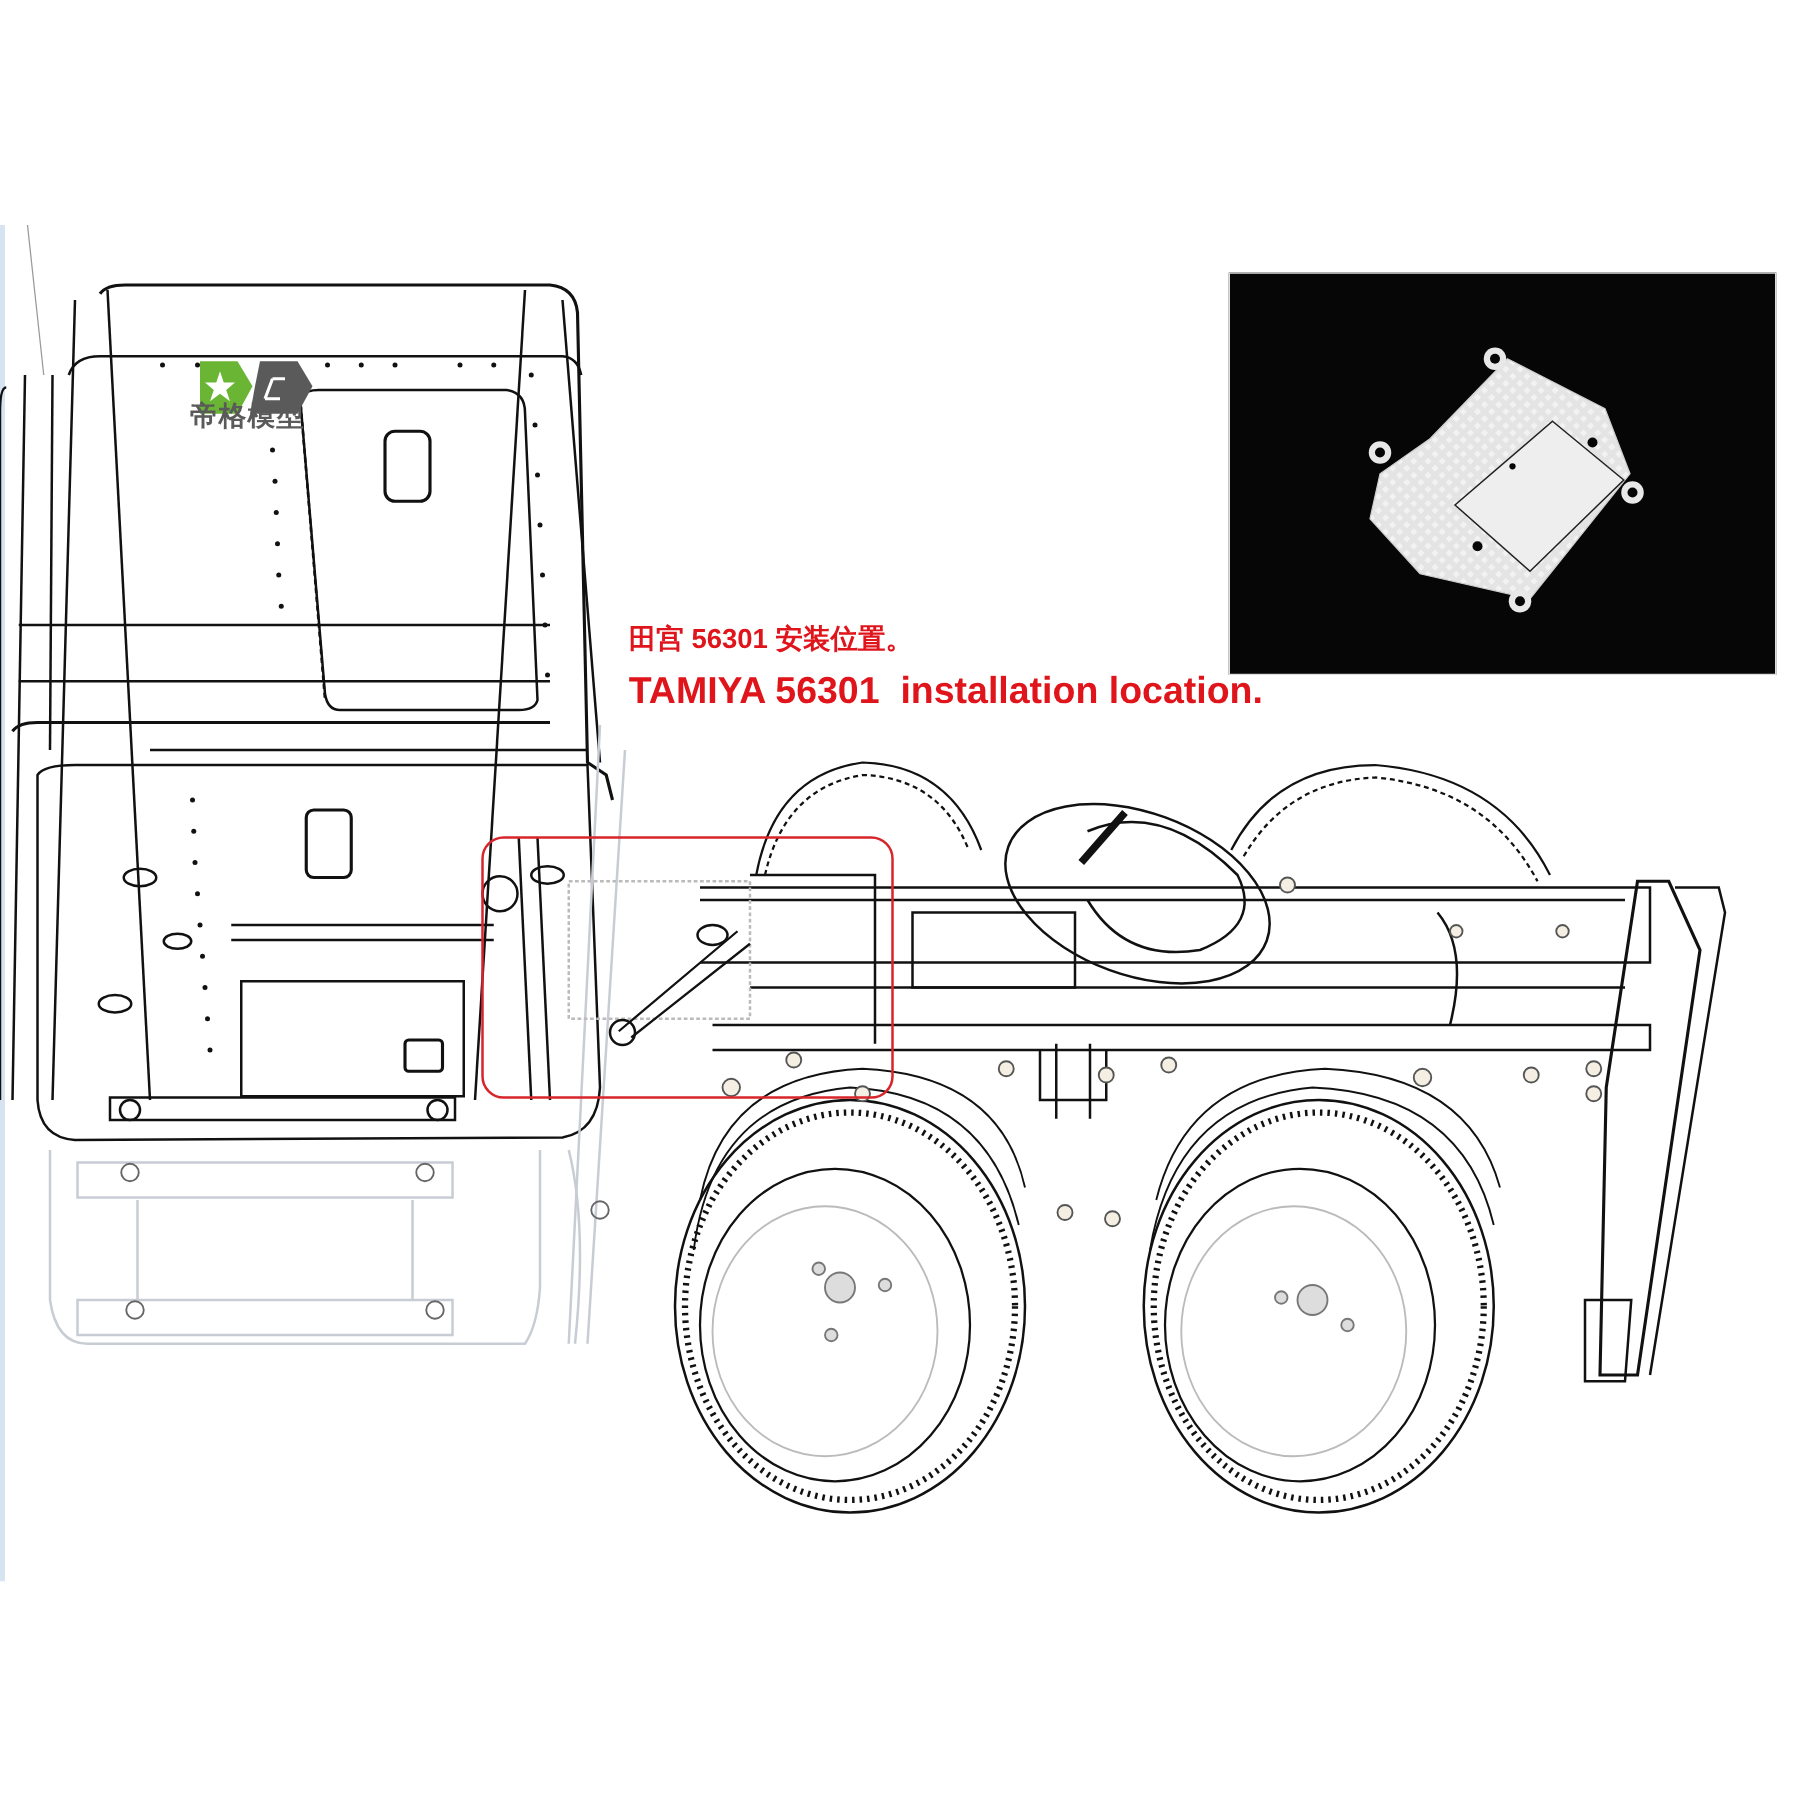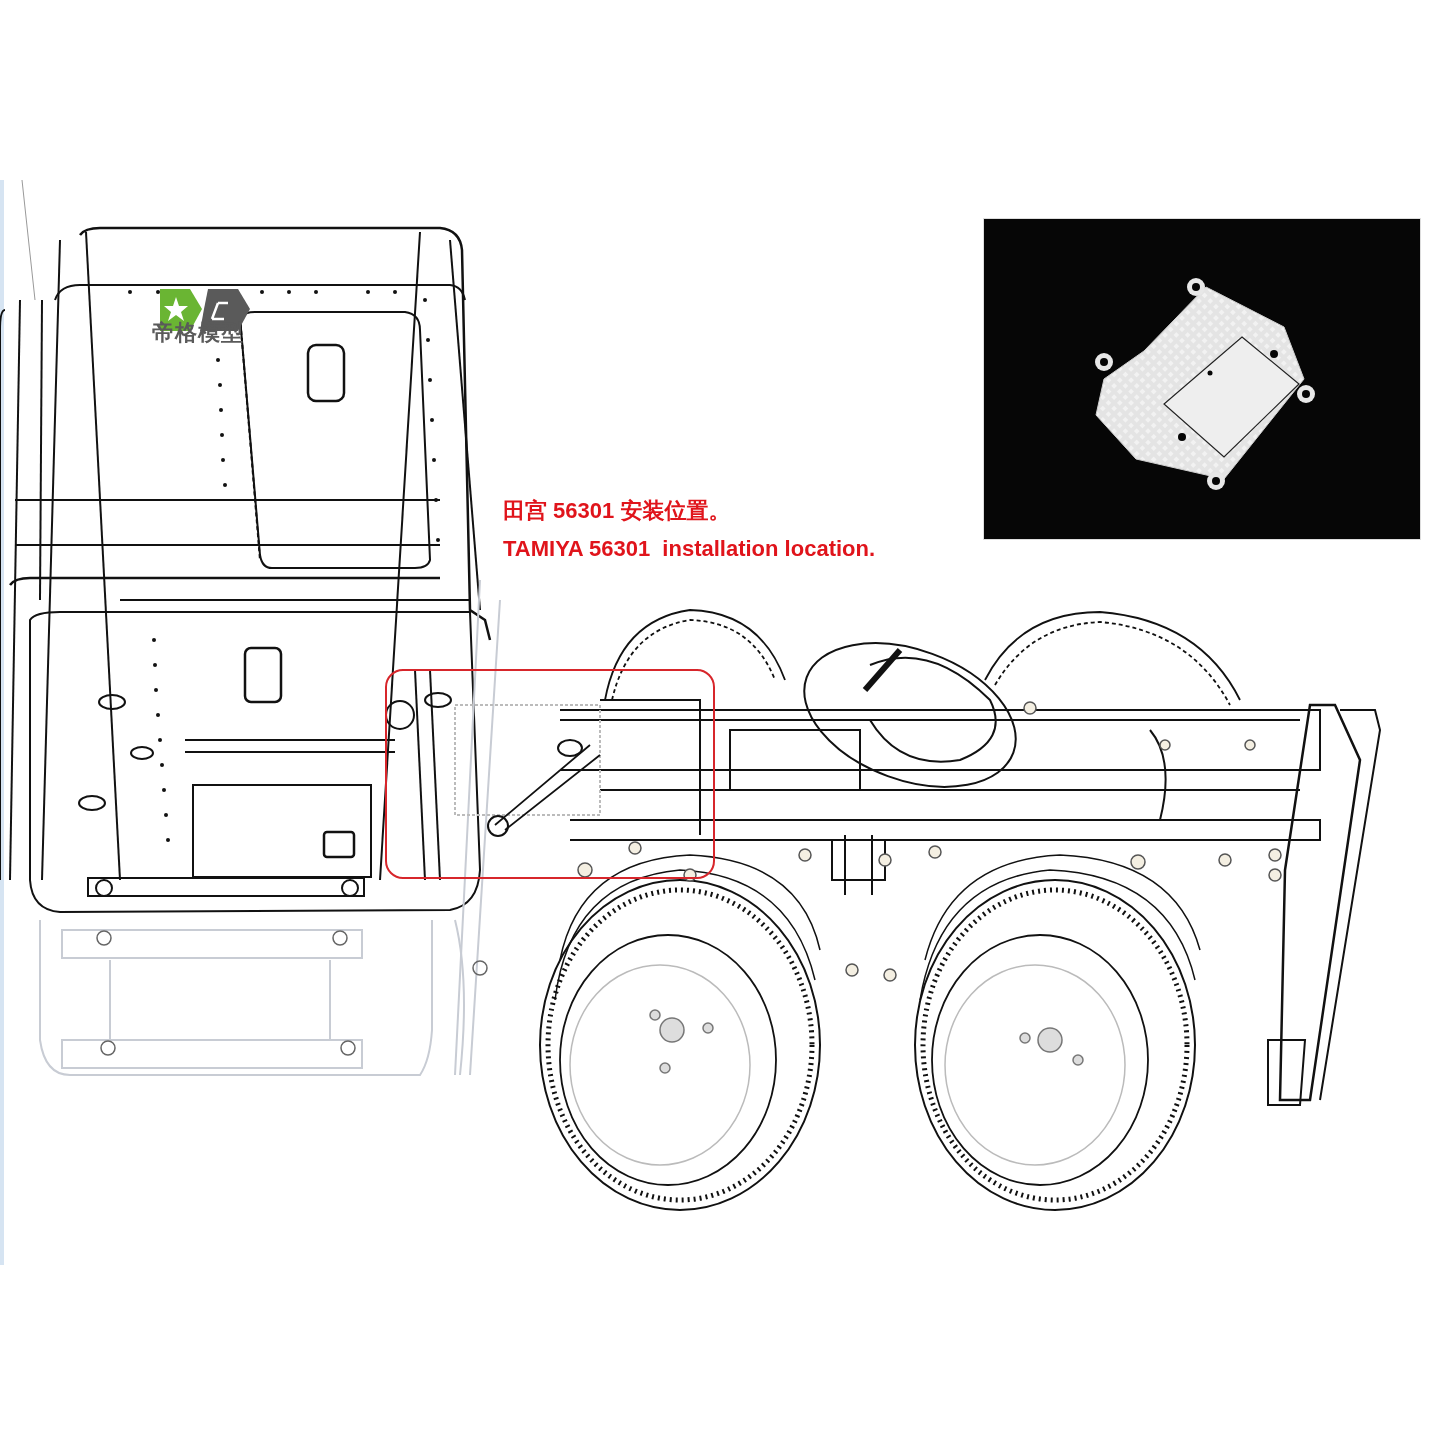--- a/index.html
+++ b/index.html
@@ -4,21 +4,21 @@
   <style>
     html, body { margin: 0; padding: 0; background: #ffffff; }
     body { width: 1445px; height: 1445px; position: relative; overflow: hidden; font-family: "DejaVu Sans", sans-serif; }
     .canvas { position: absolute; left: 0; top: 0; width: 1445px; height: 1261px; padding-left: 41px; }
     .left-strip { position: absolute; left: 0; top: 180px; width: 4px; height: 1085px; background: #d6e4f2; }
     .drawing { position: absolute; left: 0; top: 0; width: 1445px; height: 1445px; }
     .logo { position: absolute; left: 150px; top: 272px; width: 110px; height: 80px; }
     .logo-text { position: absolute; left: 152px; top: 318px; font-size: 22px; font-weight: bold; color: #5a5a5a; letter-spacing: 1px; font-family: "DejaVu Sans", sans-serif; }
     .label { position: absolute; color: #e0141b; font-weight: bold; font-family: "Liberation Sans", sans-serif; white-space: pre; text-align: center; }
     .label-cn { left: 503px; top: 496px; font-size: 22px; }
-    .label-en { left: 503px; top: 536px; font-size: 22px; }
+    .label-en { left: 503px; top: 536px; font-size: 30px; }
     .photo { position: absolute; left: 983px; top: 218px; width: 436px; height: 320px; background: #060606; border: 1px solid #ddd; }
     .photo svg { position: absolute; left: 0; top: 0; }
     .highlight { position: absolute; left: 385px; top: 669px; width: 326px; height: 206px; border: 2px solid #d7262b; border-radius: 18px; }
   </style>
 </head>
 <body>
 
 <div class="canvas">
 
   <div class="left-strip"></div>

